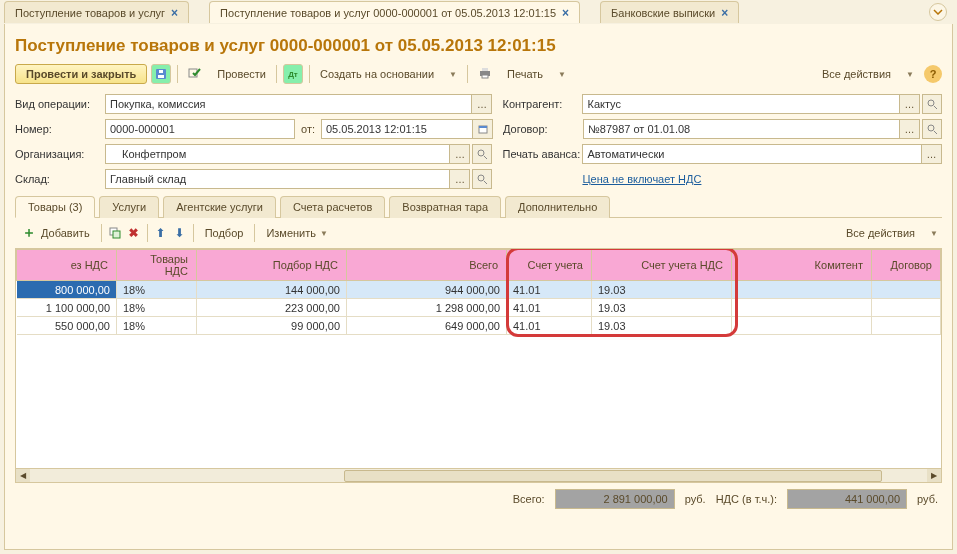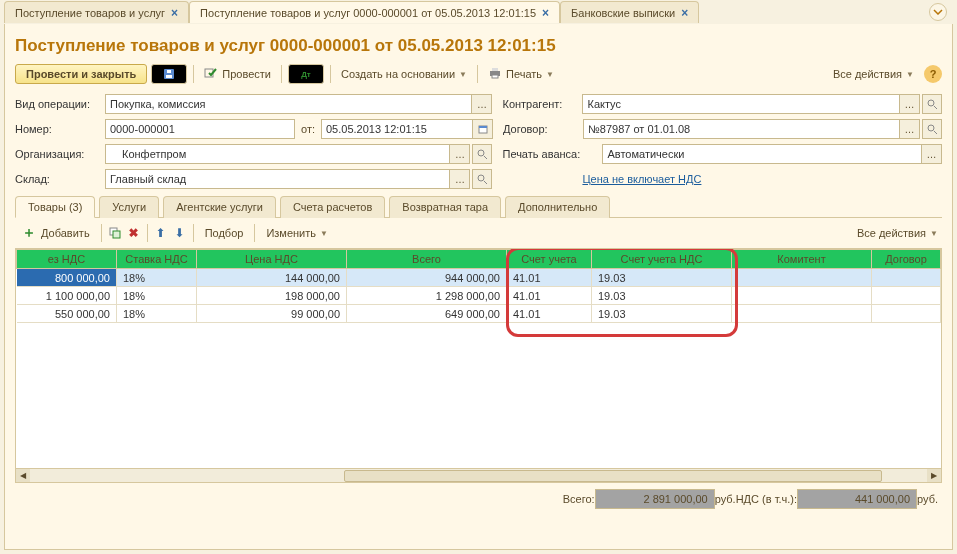--- a/index.html
+++ b/index.html
@@ -9,21 +9,21 @@
     background: #f7f1e0;
     color: #5a4a2a;
     width: 957px;
     height: 554px;
     overflow: hidden;
     position: relative;
   }
   .tabbar {
     display: flex;
     align-items: center;
-    gap: 0;
+    gap: 20px;
     padding: 0 4px;
     height: 24px;
     background: #f7f1e0;
   }
   .tab {
     display: flex;
     align-items: center;
     gap: 6px;
     padding: 3px 10px;
     border: 1px solid #d6c79e;
@@ -73,30 +73,30 @@
   .btn-primary {
     background: linear-gradient(#fff4c2, #f7e38a);
     border: 1px solid #c9a94a;
     border-radius: 3px;
     padding: 3px 10px;
     font-size: 11px;
     font-weight: bold;
     color: #5a4a2a;
   }
   .tb-icon {
-    width: 36px; height: 20px;
+    width: 20px; height: 20px;
     border: 1px solid #d6c79e;
     border-radius: 3px;
-    background: #000000;
+    background: #86efac;
     display: inline-flex; align-items: center; justify-content: center;
     font-size: 11px;
   }
   .tb-sep { width: 1px; height: 18px; background: #d6c79e; margin: 0 2px; }
   .tb-link {
-    display: flex; align-items: center; gap: 4px;
+    display: flex; align-items: center; gap: 15px;
     padding: 2px 4px;
     font-size: 11px;
   }
   .tb-caret { font-size: 8px; color: #8a7b5a; }
   .all-actions {
     margin-left: auto;
     display: flex; align-items: center; gap: 6px;
   }
   .help-icon {
     width: 18px; height: 18px; border-radius: 9px;
@@ -170,24 +170,24 @@
     overflow: hidden;
     background: #fff;
     position: relative;
   }
   table.grid {
     width: 100%;
     border-collapse: collapse;
     font-size: 11px;
   }
   table.grid th {
-    background: #22c55e;
-    border: 1px solid #d6c79e;
-    padding: 3px 0;
-    text-align: center;
+    background: #f9a8d4;
+    border: 1px solid #d6c79e;
+    padding: 3px 8px;
+    text-align: right;
     font-weight: normal;
     color: #5a4a2a;
     height: 18px;
   }
   table.grid td {
     border-right: 1px solid #e5ddc5;
     border-bottom: 1px solid #e5ddc5;
     padding: 2px 6px;
     height: 18px;
     color: #333;
@@ -198,20 +198,21 @@
   .highlight-box {
     position: absolute;
     border: 3px solid #d43a3a;
     border-radius: 12px;
     pointer-events: none;
   }
   .footer {
     display: flex;
     align-items: center;
     padding: 6px 4px 0 4px;
+    gap: 10px;
     justify-content: flex-end;
   }
   .fval {
     border: 1px solid #c8b98e;
     background: #a3a3a3;
     padding: 2px 6px;
     min-width: 120px;
     text-align: right;
     height: 20px;
     display: inline-flex; align-items: center; justify-content: flex-end;
@@ -363,21 +364,21 @@
           <svg width="10" height="10" viewBox="0 0 10 10">
               <circle cx="4" cy="4" r="3" fill="none" stroke="#888"></circle>
               <line x1="7" y1="7" x2="10" y2="10" stroke="#888"></line>
             </svg>
         </div>
       </div>
     </div>
     <div class="fcell" style="width:440px;margin-left:10px;">
       <span class="flabel" style="width:80px;">Печать аванса:</span>
       <div class="finput-group" style="flex:1;">
-        <input class="finput" style="flex: 1 1 0%; margin-left: 20px;" value="Автоматически">
+        <input class="finput" style="flex: 1 1 0%;" value="Автоматически">
         <div class="finput-btn">…</div>
       </div>
     </div>
   </div>
 
   <div class="form-row">
     <div class="fcell" style="width:478px;">
       <span class="flabel">Склад:</span>
       <div class="finput-group" style="flex:1;">
         <input class="finput" style="flex: 1 1 0%;" value="Главный склад">
@@ -443,22 +444,22 @@
           <col style="width:150px">
         <col style="width:160px">
           <col style="width:85px">
           <col style="width:140px">
         <col style="width:140px">
           <col>
       </colgroup>
       <thead>
         <tr>
           <th>ез НДС</th>
-          <th>Ставка НДС</th>
-          <th>Цена НДС</th>
+          <th>Товары НДС</th>
+          <th>Подбор НДС</th>
           <th>Всего</th>
           <th>Счет учета</th>
           <th>Счет учета НДС</th>
           <th>Комитент</th>
           <th>Договор</th>
         </tr>
       </thead>
       <tbody id="grid-body">
           <tr class="selected">
             <td class="num">800 000,00</td>
@@ -466,21 +467,21 @@
             <td class="num">144 000,00</td>
             <td class="num">944 000,00</td>
             <td>41.01</td>
             <td>19.03</td>
             <td></td>
             <td></td>
           </tr>
           <tr>
             <td class="num">1 100 000,00</td>
             <td>18%</td>
-            <td class="num">198 000,00</td>
+            <td class="num">223 000,00</td>
             <td class="num">1 298 000,00</td>
             <td>41.01</td>
             <td>19.03</td>
             <td></td>
             <td></td>
           </tr>
           <tr>
             <td class="num">550 000,00</td>
             <td>18%</td>
             <td class="num">99 000,00</td>

